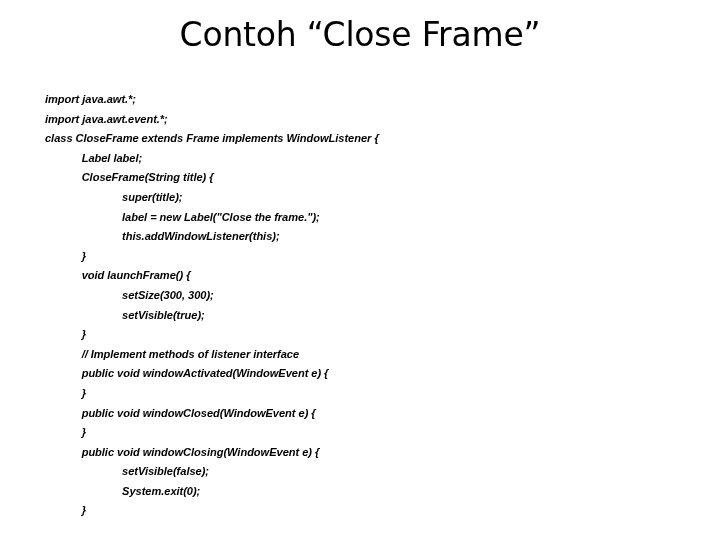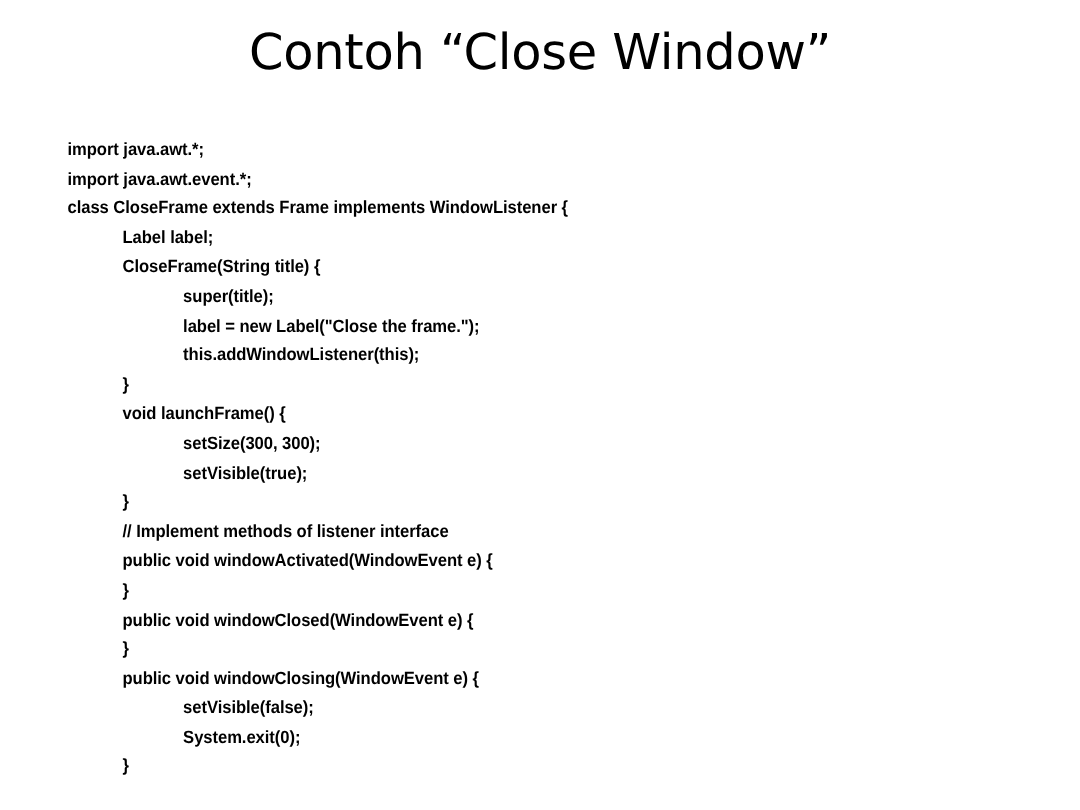--- a/index.html
+++ b/index.html
@@ -35,20 +35,21 @@
     line-height: 42px;
     letter-spacing: -0.2px;
     color: #000000;
     white-space: nowrap;
   }
   #code-block {
     position: absolute;
     left: 45px;
     top: 90px;
     width: 640px;
+    font-style: italic;
   }
   .code-line {
     font-family: "Liberation Sans", sans-serif;
     font-size: 11.8px;
     font-weight: bold;
     line-height: 19.6px;
     height: 19.6px;
     color: #000000;
     white-space: pre;
     letter-spacing: -0.05px;
@@ -57,21 +58,21 @@
   }
   .ind-0 { padding-left: 0px; }
   .ind-1 { padding-left: 39px; }
   .ind-2 { padding-left: 82px; }
 </style>
 </head>
 <body>
 
 <div id="slide">
 
-  <div id="slide-title">Contoh “Close Window”</div>
+  <div id="slide-title">Contoh “Close Frame”</div>
 
   <div id="code-block">
       <div class="code-line ind-0">import java.awt.*;</div>
       <div class="code-line ind-0">import java.awt.event.*;</div>
       <div class="code-line ind-0">class CloseFrame extends Frame implements WindowListener {</div>
       <div class="code-line ind-1">Label label;</div>
       <div class="code-line ind-1">CloseFrame(String title) {</div>
       <div class="code-line ind-2">super(title);</div>
       <div class="code-line ind-2">label = new Label("Close the frame.");</div>
       <div class="code-line ind-2">this.addWindowListener(this);</div>

